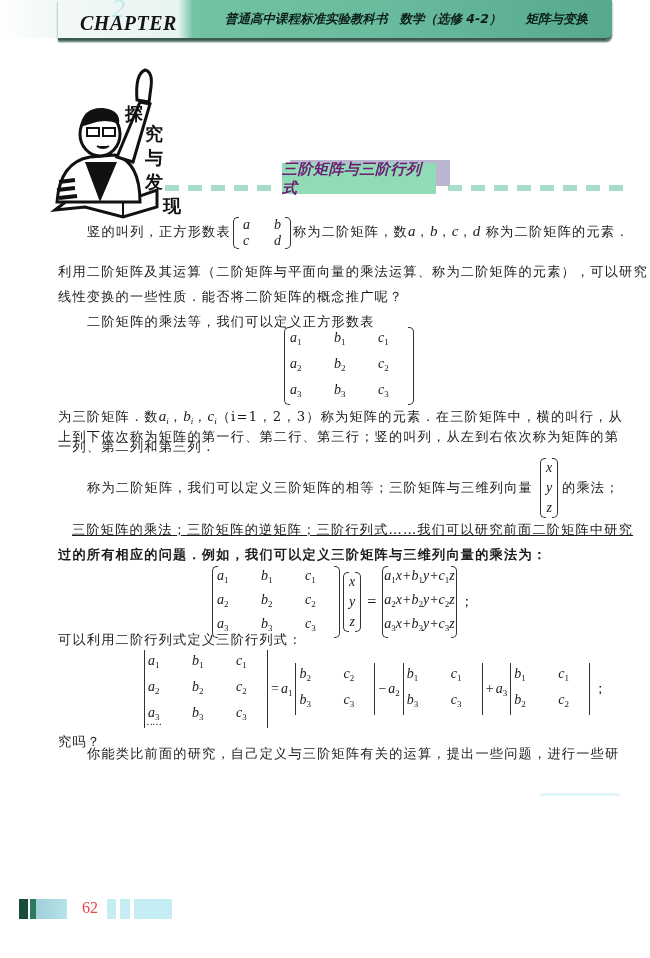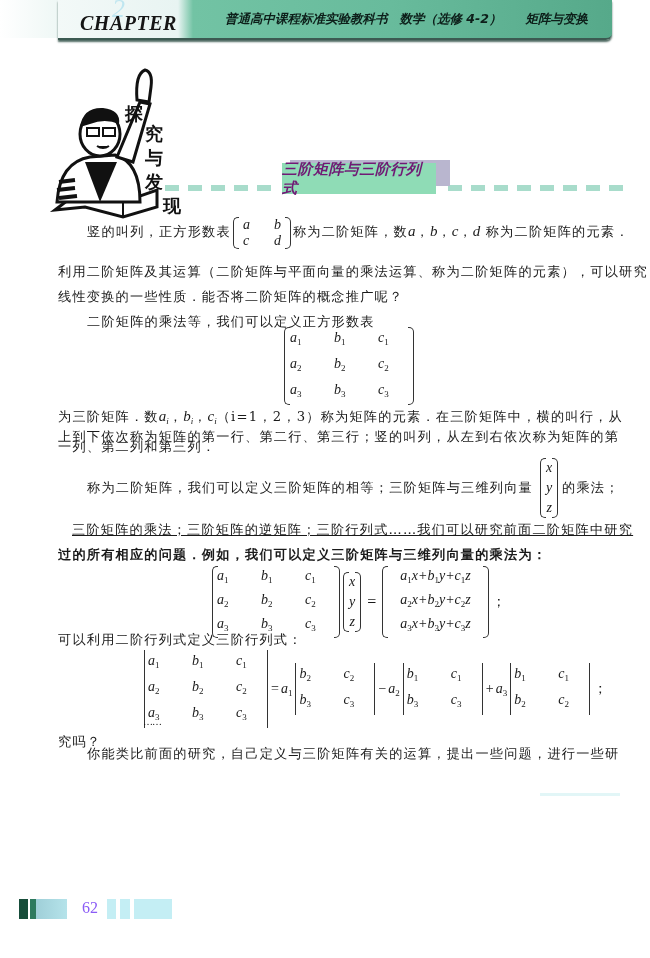--- a/index.html
+++ b/index.html
@@ -51,21 +51,21 @@
     display:inline-grid; position:relative; vertical-align:middle;
     font-family:"Liberation Serif", serif; font-style:italic; font-size:14px; letter-spacing:0;
   }
   .paren-l, .paren-r { position:absolute; top:0; bottom:0; width:5px; border:1px solid #333; }
   .paren-l { left:0; border-right:none; border-radius:5px 0 0 5px; }
   .paren-r { right:0; border-left:none; border-radius:0 5px 5px 0; }
   .bar-l, .bar-r { position:absolute; top:0; bottom:0; width:0; border-left:1px solid #333; }
   .bar-l { left:1px; } .bar-r { right:1px; }
   .cell { padding:0 6px; }
   .foot-blocks { left:19px; top:899px; height:20px; display:flex; }
-  .pagenum { left:82px; top:899px; font-family:"Liberation Serif", serif; font-size:16px; color:#8b5cf6; }
+  .pagenum { left:82px; top:899px; font-family:"Liberation Serif", serif; font-size:16px; color:#ef4444; }
 </style>
 </head>
 <body>
 
 <div class="abs hdr-left-fade"></div>
 <div class="abs hdr"></div>
 <div class="abs chapter-num">2</div>
 <div class="abs chapter">CHAPTER</div>
 <div class="abs hdr-title">
   <span>普通高中课程标准实验教科书</span><span class="gap"></span><span>数学（选修 4-2）</span><span class="gap"></span><span class="gap"></span><span>矩阵与变换</span>
@@ -181,21 +181,21 @@
       <span>c<sub>3</sub></span>
   </span>
   <span class="mat" style="grid-template-columns:auto; line-height:20px; padding:0 6px; text-align:center;">
     <span class="paren-l"></span>
       <span class="paren-r"></span>
     <span>x</span>
       <span>y</span>
       <span>z</span>
   </span>
   <span style="font-style:normal; font-size:16px; margin:0 3px;">=</span>
-  <span class="mat" style="grid-template-columns:auto; line-height:20px; padding:0 18px;">
+  <span class="mat" style="grid-template-columns:auto; line-height:20px; padding:0 2px;">
     <span class="paren-l"></span>
       <span class="paren-r"></span>
     <span>a<sub>1</sub>x+b<sub>1</sub>y+c<sub>1</sub>z</span>
     <span>a<sub>2</sub>x+b<sub>2</sub>y+c<sub>2</sub>z</span>
     <span>a<sub>3</sub>x+b<sub>3</sub>y+c<sub>3</sub>z</span>
   </span>
   <span style="font-style:normal;">；</span>
 </div>
 
 <div class="abs p" style="left:58px; top:627px;">可以利用二阶行列式定义三阶行列式：</div>

